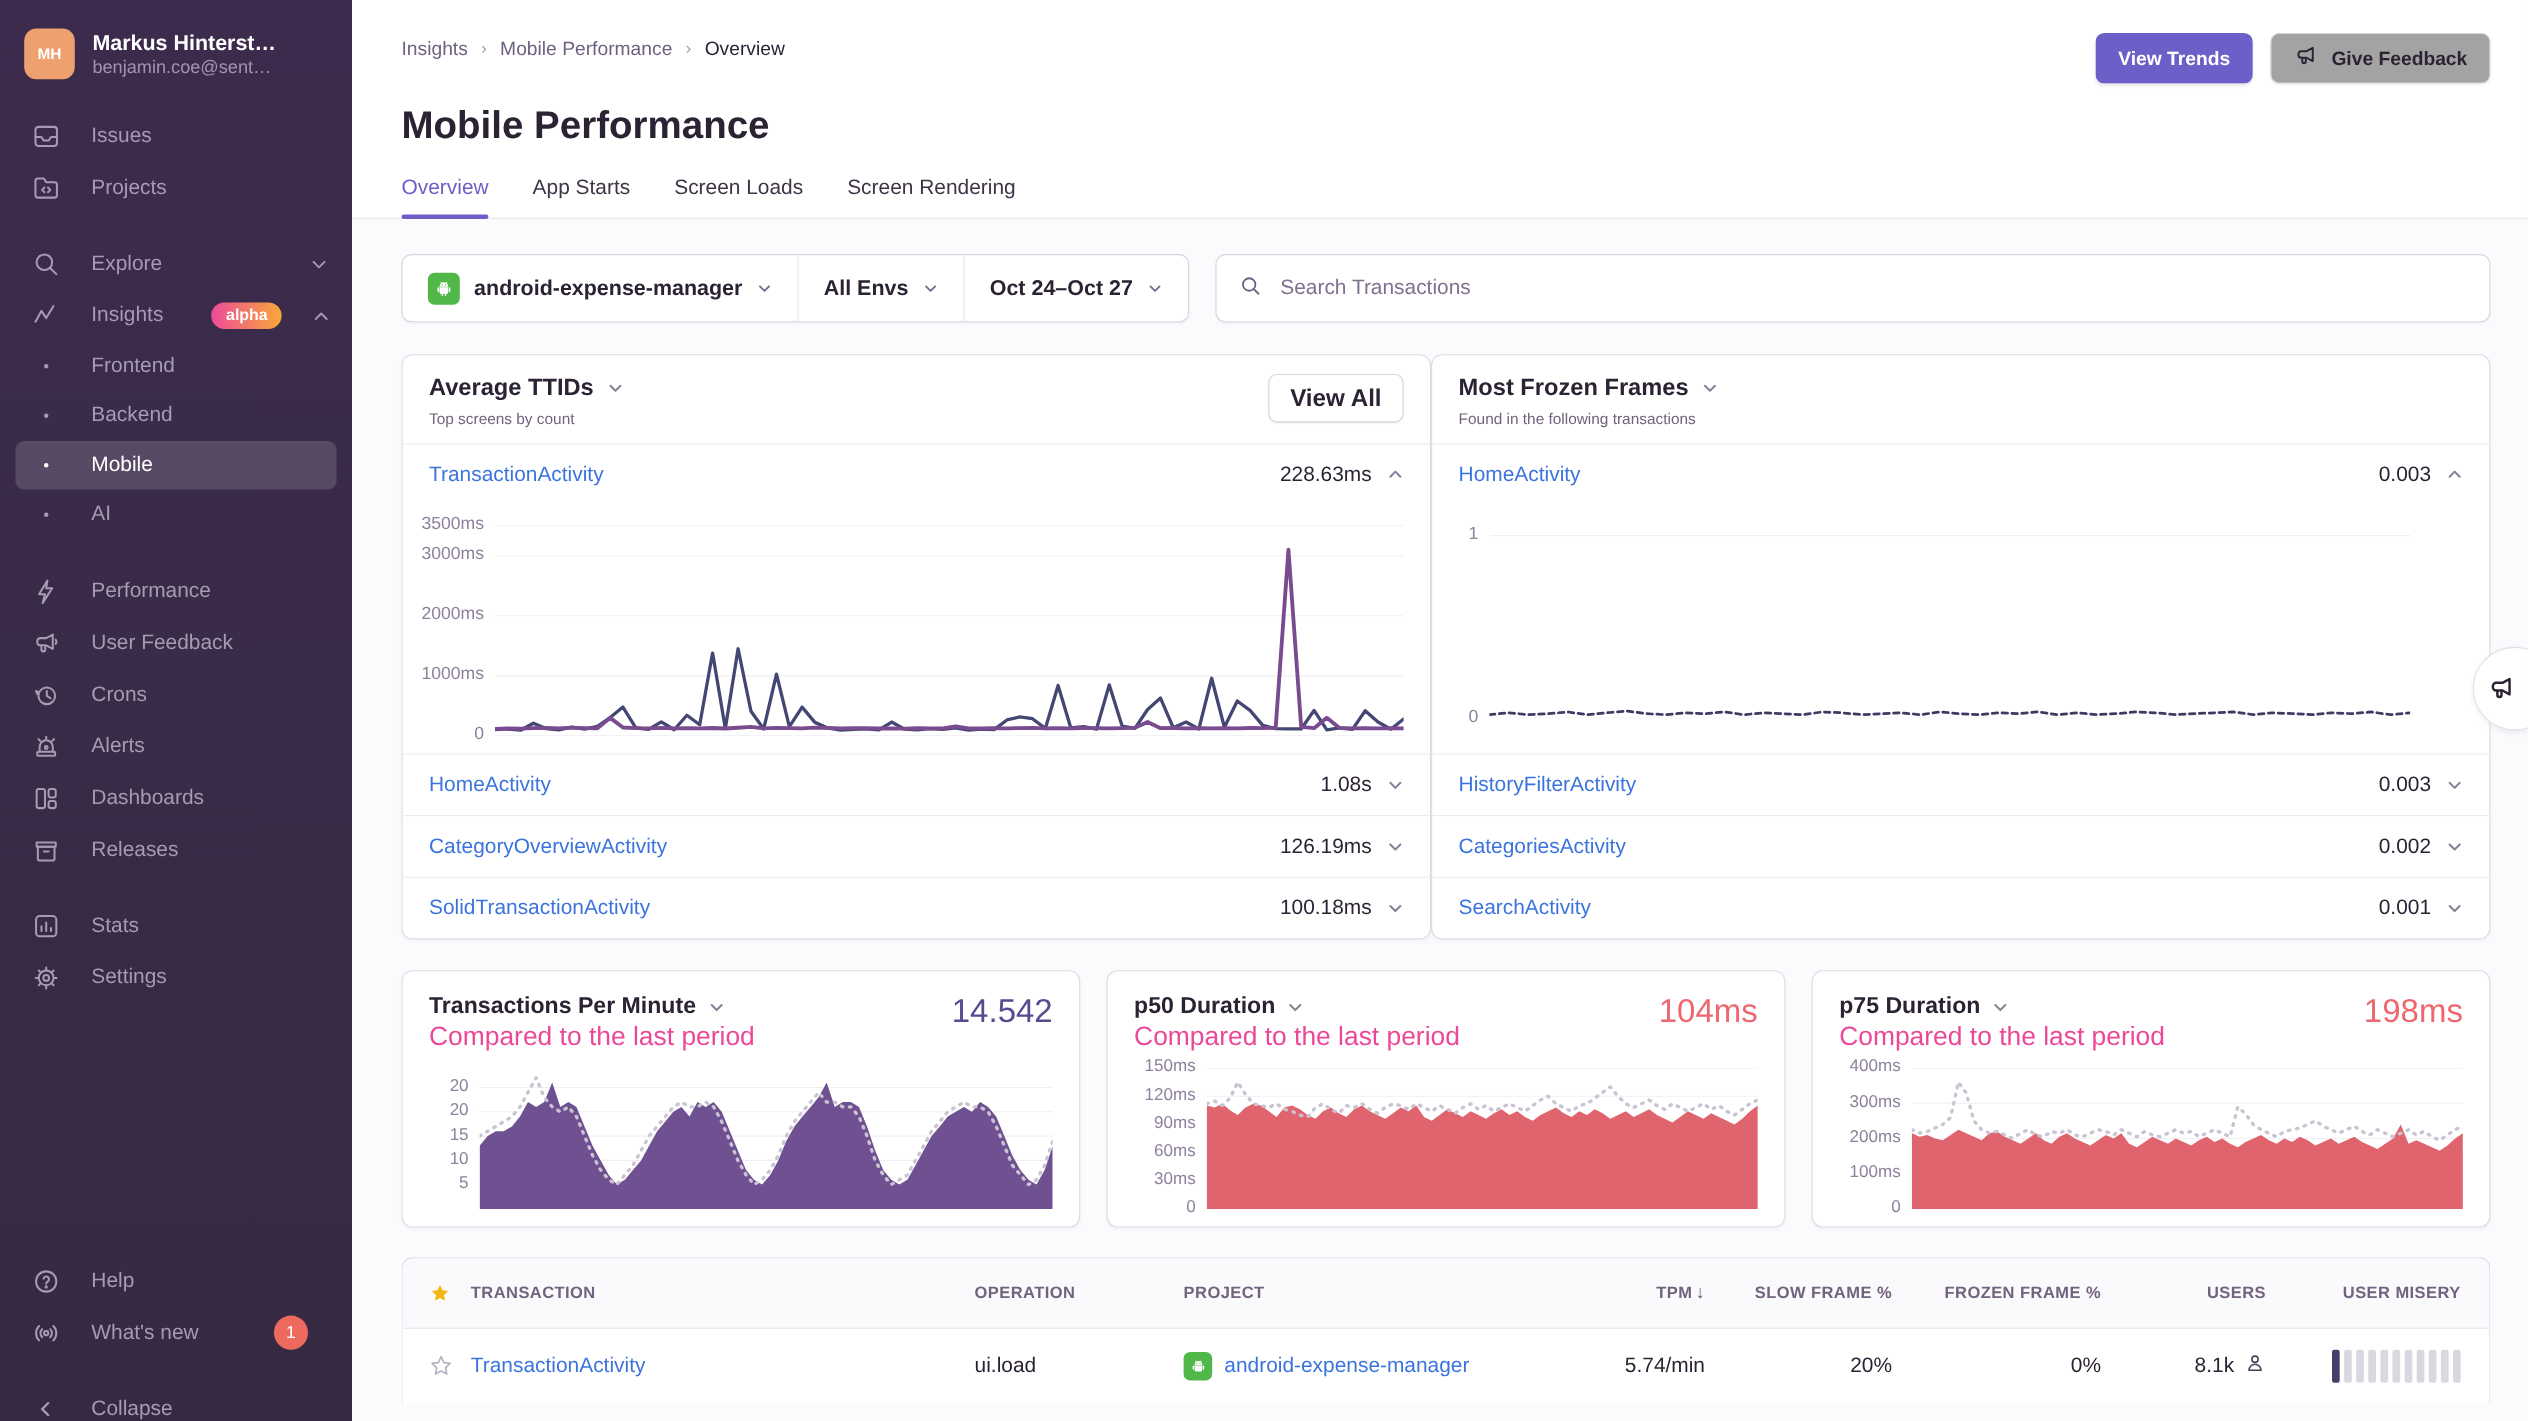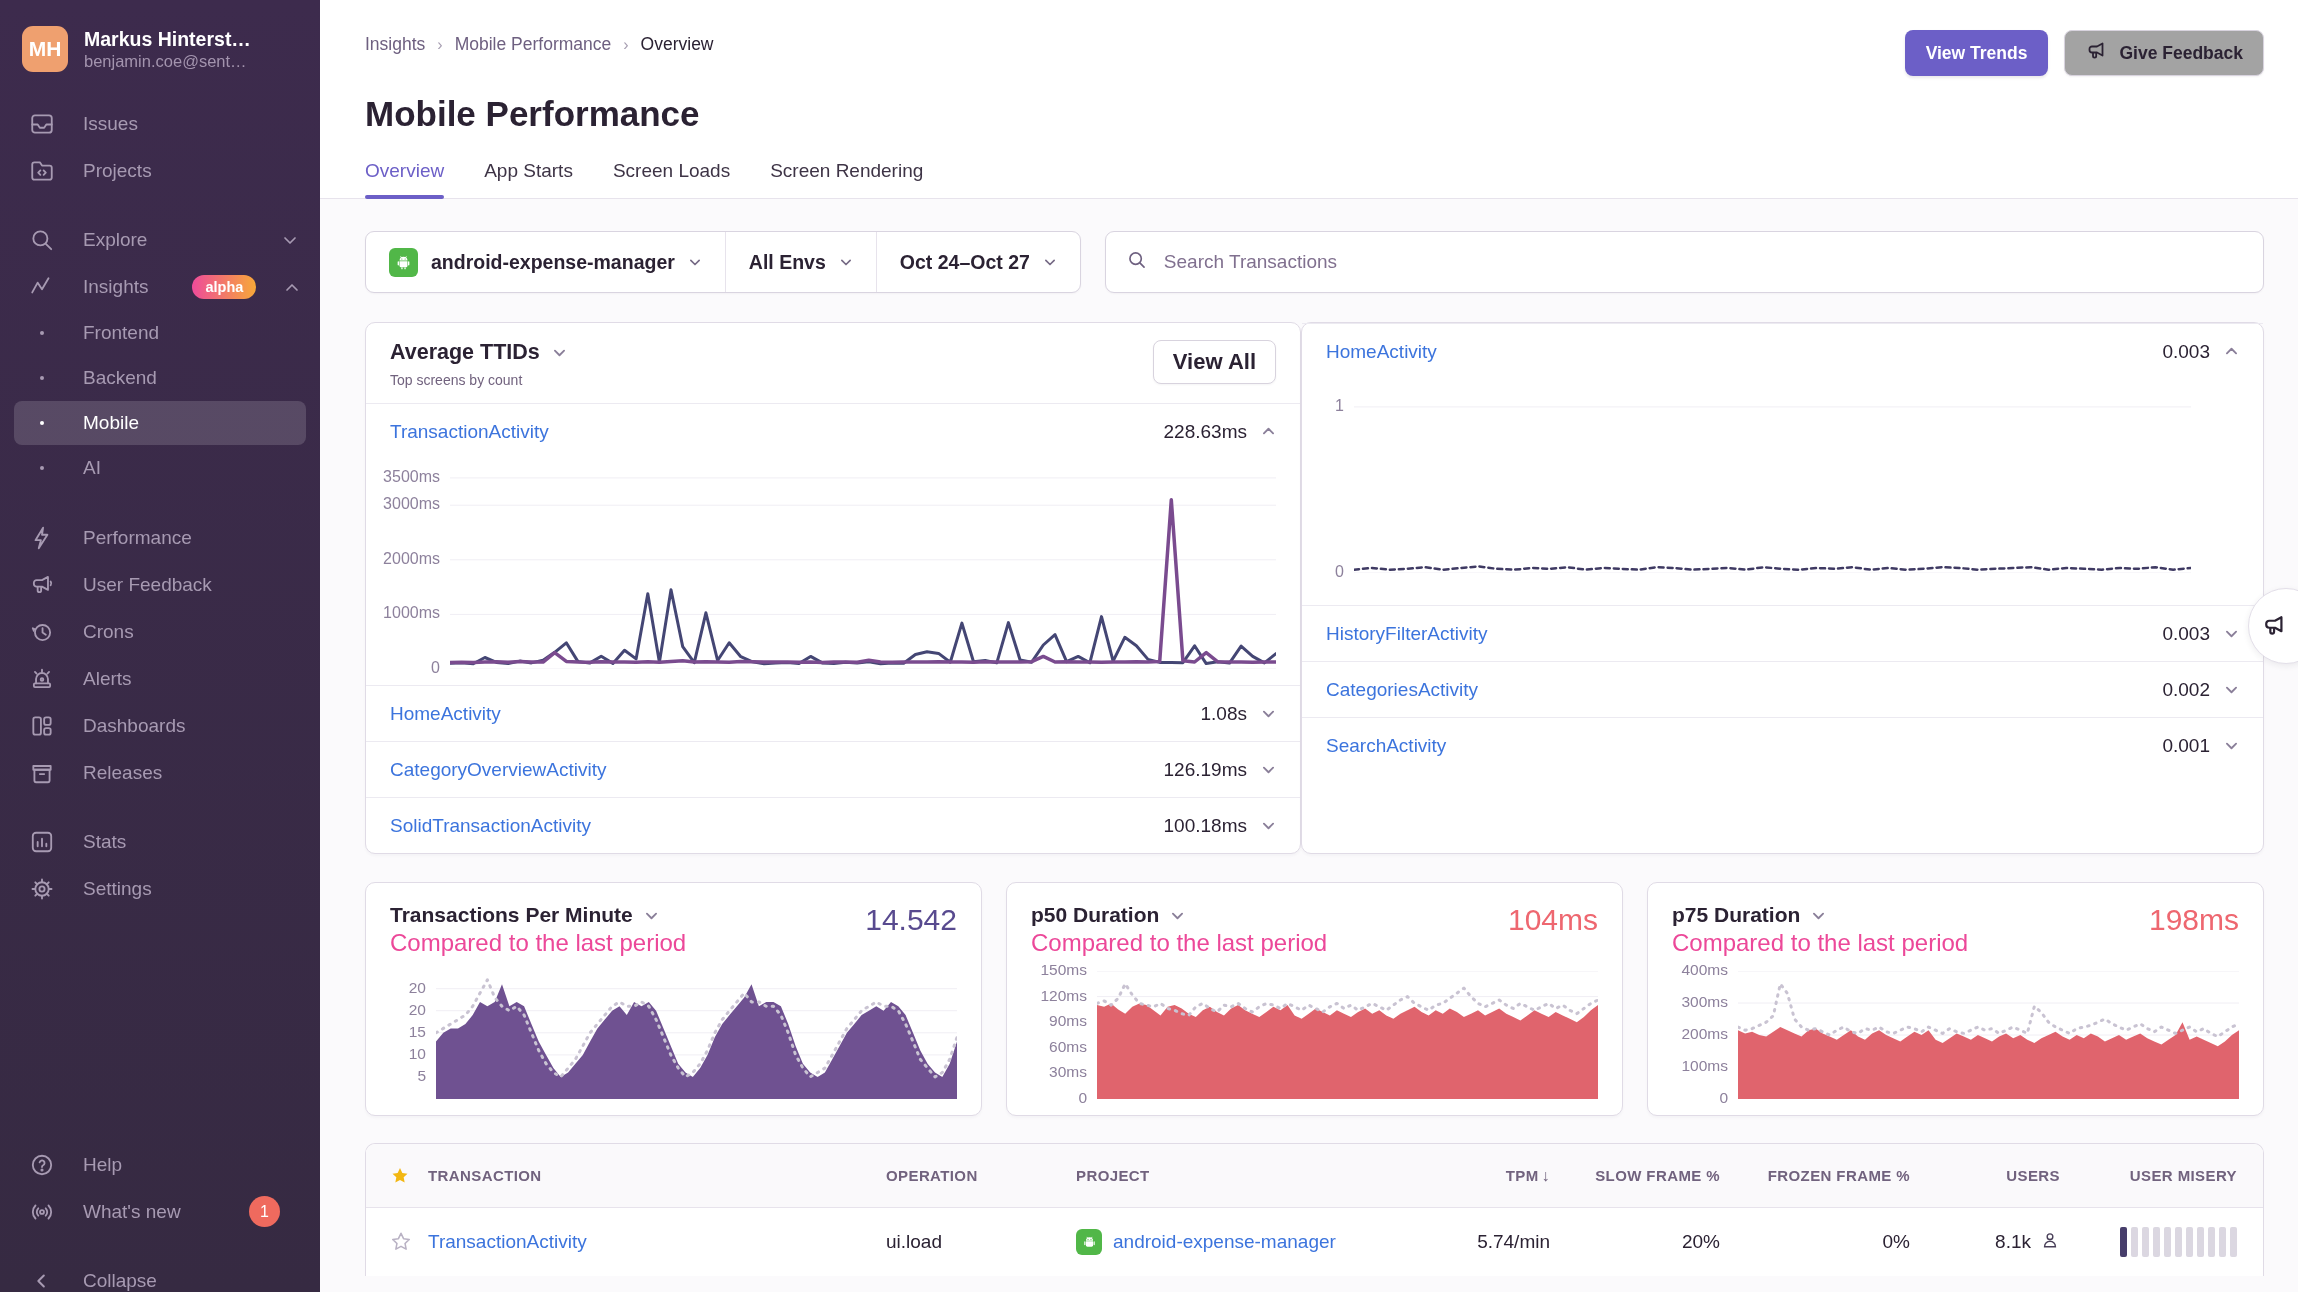--- a/index.html
+++ b/index.html
@@ -6,21 +6,21 @@
   *{box-sizing:border-box;}
   .app{position:relative;width:2298px;height:1292px;overflow:hidden;
        font-family:"Liberation Sans","DejaVu Sans",sans-serif;color:#2b2233;}
 
   
   .sidebar{position:absolute;left:0;top:0;width:320px;height:100%;
            background:linear-gradient(180deg,#3d2b4d 0%,#362a42 100%);
            color:#a79ab2;font-size:19px;overflow:hidden;}
   .sb-user{display:flex;gap:16px;padding:26px 22px 0 22px;align-items:center;}
   .avatar{width:46px;height:46px;border-radius:11px;background:#efa06f;color:#fff;
-          font-weight:700;font-size:21px;display:flex;align-items:center;justify-content:center;flex:none;}
+          font-weight:700;font-size:14px;display:flex;align-items:center;justify-content:center;flex:none;}
   .sb-user-name{color:#fff;font-weight:700;font-size:19.5px;line-height:1.3;white-space:nowrap;}
   .sb-user-email{color:#a austere;color:#a394ae;font-size:16.5px;white-space:nowrap;}
   .sb-nav{margin-top:28px;}
   .sb-item{display:flex;align-items:center;height:47px;padding:0 22px 0 28px;gap:28px;}
   .sb-item .icon{width:27px;display:flex;justify-content:center;flex:none;}
   .sb-caret{margin-left:auto;display:flex;color:#9085a0;}
   .sb-gap{height:22px;}
   .sb-gap2{height:23px;}
   .alpha-badge{margin-left:16px;padding:4px 13px;border-radius:20px;font-size:14.5px;font-weight:700;
                color:#fff;background:linear-gradient(90deg,#ee4b9a,#f7a838);}
@@ -505,20 +505,33 @@
                   <svg width="15" height="11" viewBox="0 0 16 12" fill="none" stroke="#8a7f99" stroke-width="2" stroke-linecap="round" stroke-linejoin="round">
                       <path d="M3 4l5 5 5-5"></path>
                     </svg>
                 </span>
               </span>
             </div>
           </div>
         </div>
 
         <div class="card card-frozen">
+          <div class="card-head">
+            <div>
+              <div class="card-title-row">
+                <span class="card-title">Most Frozen Frames</span>
+                <span class="caret-svg">
+                  <svg width="15" height="11" viewBox="0 0 16 12" fill="none" stroke="#8a7f99" stroke-width="2" stroke-linecap="round" stroke-linejoin="round">
+                      <path d="M3 4l5 5 5-5"></path>
+                    </svg>
+                </span>
+              </div>
+              <div class="card-sub">Found in the following transactions</div>
+            </div>
+          </div>
           <div>
             <div class="screen-row">
               <span class="screen-link">HomeActivity</span>
               <span class="screen-val">
                 <span>0.003</span>
                 <span class="caret-svg">
                   <svg width="15" height="11" viewBox="0 0 16 12" fill="none" stroke="#8a7f99" stroke-width="2" stroke-linecap="round" stroke-linejoin="round">
                       <path d="M3 8l5-5 5 5"></path>
                     </svg>
                 </span>

